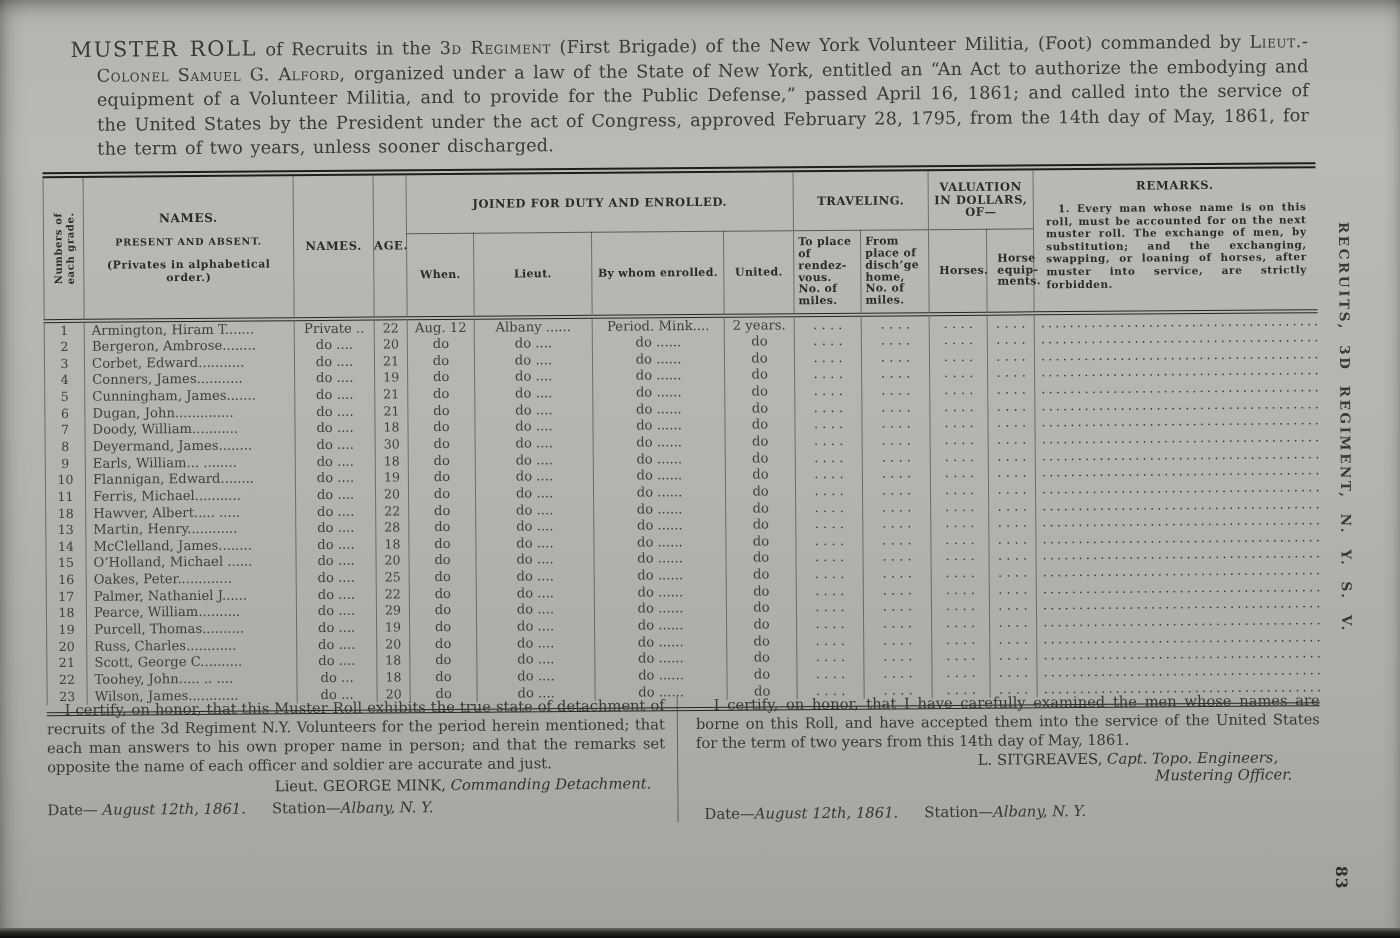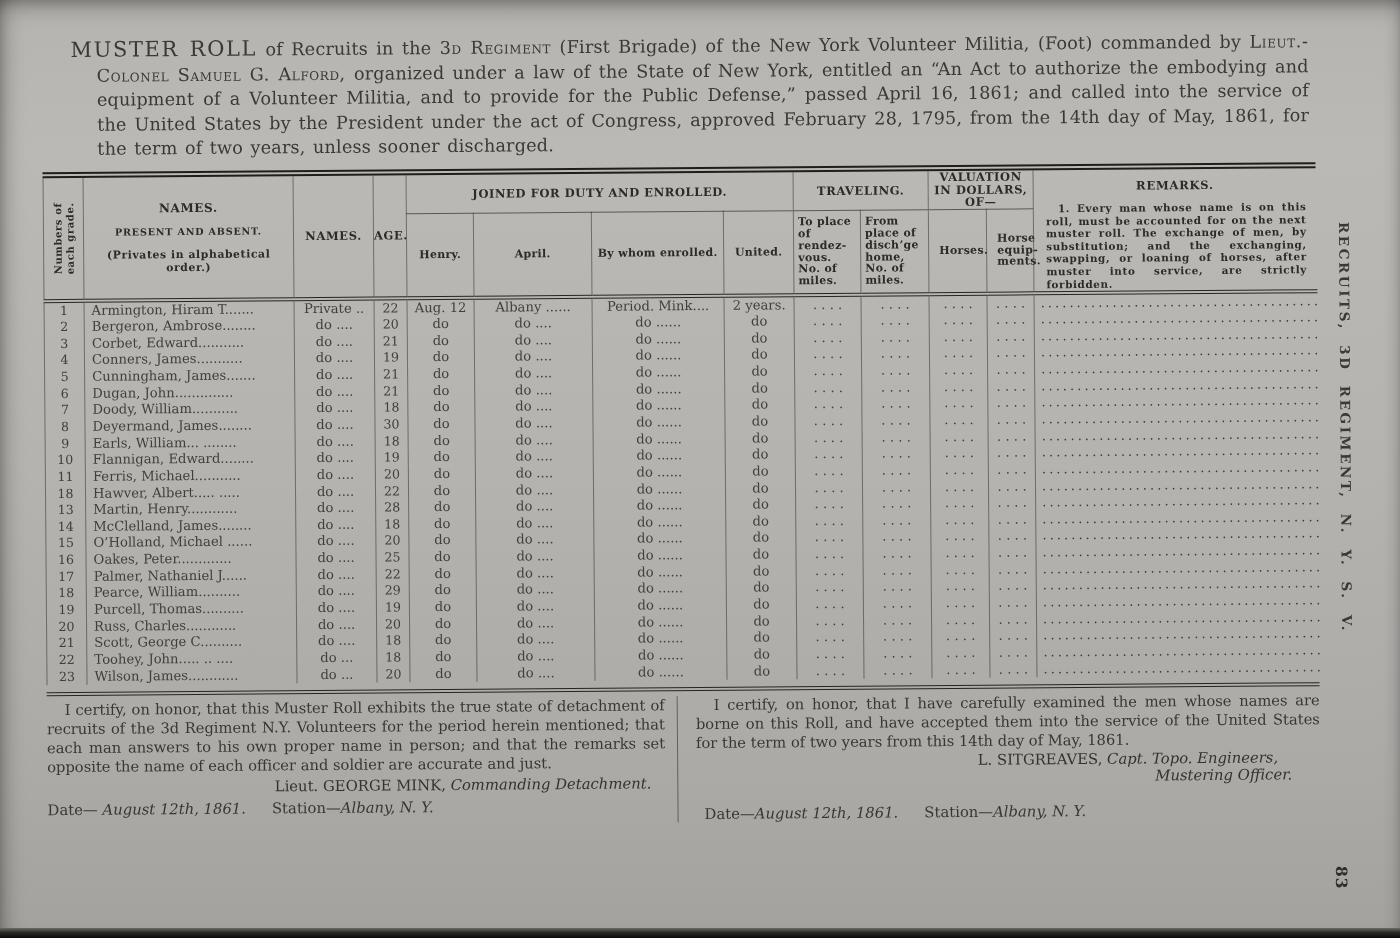--- a/index.html
+++ b/index.html
@@ -30,21 +30,21 @@
   .table-wrap{position:absolute;left:45px;top:167px;width:1273px;
     border-top:6px double #1f1e1b;}
   .table-wrap::after{content:"";display:block;height:7px;border-bottom:4px double #26251f;}
   table.roll{width:100%;border-collapse:collapse;table-layout:fixed;
     border-left:1px solid #4a4843;}
   th,td{border-left:1px solid rgba(52,50,46,.55);padding:0;}
   thead th{font-weight:bold;color:#2c2b27;vertical-align:middle;text-align:center;}
   tr.grp th{height:36px;font-size:11.5px;letter-spacing:.6px;border-bottom:1px solid rgba(52,50,46,.7);}
   tr.grp th.nob{border-bottom:none;}
   tr.sub th{height:82px;font-size:11px;letter-spacing:.3px;margin-top:8px;}
-  th.valgrp{font-size:10.5px;line-height:12.5px;padding:0 4px;}
+  th.valgrp{font-size:10.5px;line-height:12.5px;padding:10px 4px;}
   th.travel-sub{font-size:10px;line-height:11.8px;text-align:left;padding:0 4px;font-weight:bold;}
   th.small-sub{font-size:10px;line-height:11.8px;padding:0 10px;}
   .names-head .t1{font-size:12px;display:block;}
   .names-head .t2{font-size:9.6px;display:block;margin-top:11px;letter-spacing:.8px;}
   .names-head .t3{font-size:10.8px;display:block;margin-top:11px;font-weight:bold;}
   th.numbers-col{overflow:visible;}
   .vert{transform:rotate(-90deg);width:96px;margin-left:-28px;font-size:10px;line-height:11.5px;
     font-weight:bold;text-align:center;}
   th.remarks-head{vertical-align:top;}
   .remarks-title{display:block;margin-top:9px;font-size:11.5px;letter-spacing:.8px;}
@@ -119,22 +119,22 @@
             <th rowspan="2" class="nob">AGE.</th>
             <th colspan="4">JOINED FOR DUTY AND ENROLLED.</th>
             <th colspan="2">TRAVELING.</th>
             <th colspan="2" class="valgrp">VALUATION IN DOLLARS, OF—</th>
             <th rowspan="2" class="remarks-head nob">
               <span class="remarks-title">REMARKS.</span>
               <span class="remarks-note">1. Every man whose name is on this roll, must be accounted for on the next muster roll. The exchange of men, by substitution; and the exchanging, swapping, or loaning of horses, after muster into service, are strictly forbidden.</span>
             </th>
           </tr>
           <tr class="sub">
-            <th>Henry.</th>
-            <th>April.</th>
+            <th>When.</th>
+            <th>Lieut.</th>
             <th>By whom enrolled.</th>
             <th>United.</th>
             <th class="travel-sub">To place of rendez-vous. No. of miles.</th>
             <th class="travel-sub">From place of disch’ge home, No. of miles.</th>
             <th class="small-sub">Horses.</th>
             <th class="small-sub">Horse equip-ments.</th>
           </tr>
         </thead>
         <tbody>
 

